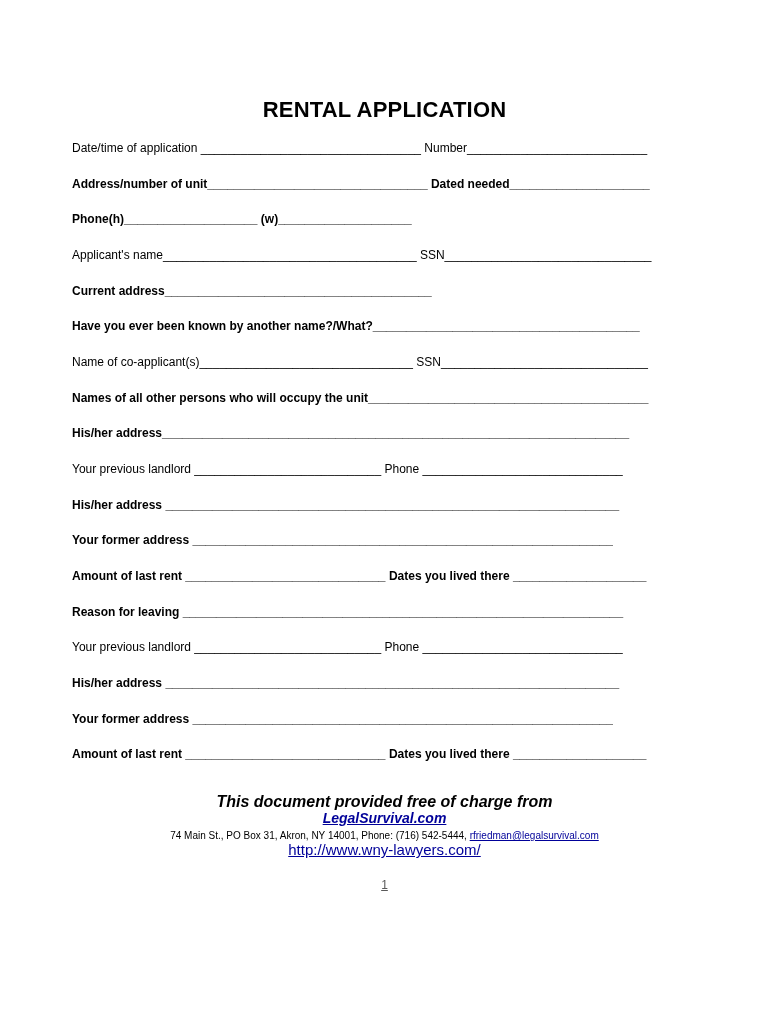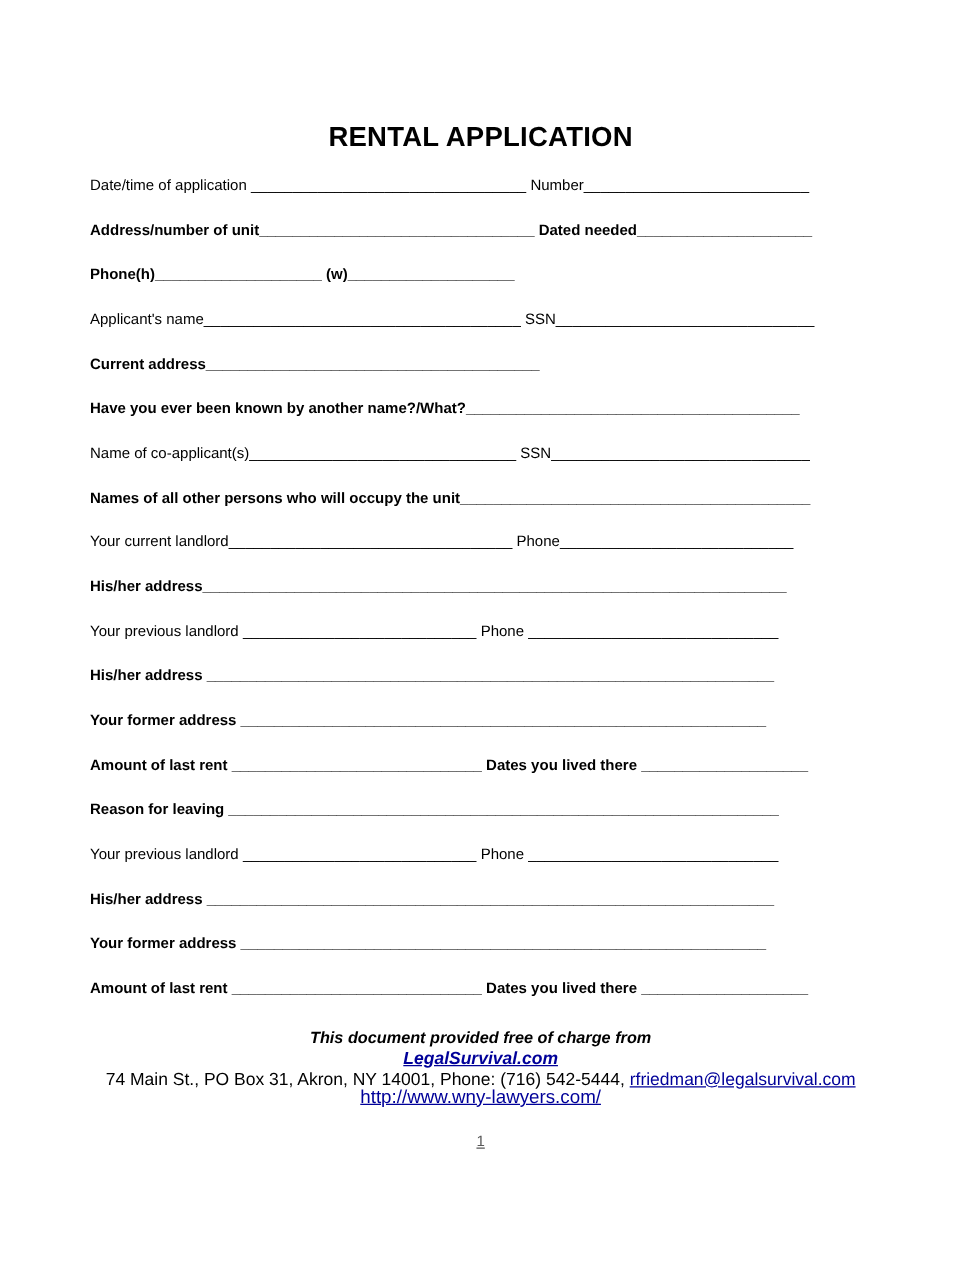--- a/index.html
+++ b/index.html
@@ -29,34 +29,34 @@
   .row {
     height: 35.68px;
     line-height: 35.68px;
     white-space: nowrap;
     overflow: visible;
     font-weight: bold;
   }
   .row.bold { font-weight: normal; }
   .footer { text-align: center; }
   .footer-line1 {
-    margin-top: 13px;
-    font-size: 13px;
+    margin-top: 21px;
+    font-size: 16px;
     line-height: 15px;
     font-weight: bold;
     font-style: italic;
   }
   .footer-line2 { font-size: 14px; line-height: 19px; }
   .footer-line2 a {
     color: #000099;
     font-weight: bold;
     font-style: italic;
     text-decoration: underline;
   }
-  .footer-line3 { font-size: 14px; line-height: 15px; }
+  .footer-line3 { font-size: 10px; line-height: 15px; }
   .footer-line4 { font-size: 15px; line-height: 14px; }
   .footer a { color: #000099; text-decoration: underline; cursor: pointer; }
   .page-number {
     margin-top: 21px;
     text-align: center;
     font-size: 12px;
   }
   .page-number span {
     color: #595959;
     text-decoration: underline;
@@ -71,21 +71,20 @@
 
   <div class="form-rows">
       <div class="row bold">Date/time of application _________________________________ Number___________________________</div>
       <div class="row">Address/number of unit_________________________________ Dated needed_____________________</div>
       <div class="row">Phone(h)____________________ (w)____________________</div>
       <div class="row bold">Applicant's name______________________________________ SSN_______________________________</div>
       <div class="row">Current address________________________________________</div>
       <div class="row">Have you ever been known by another name?/What?________________________________________</div>
       <div class="row bold">Name of co-applicant(s)________________________________ SSN_______________________________</div>
       <div class="row">Names of all other persons who will occupy the unit__________________________________________</div>
-      <div class="row bold">Your current landlord__________________________________ Phone____________________________</div>
       <div class="row">His/her address______________________________________________________________________</div>
       <div class="row bold">Your previous landlord ____________________________ Phone ______________________________</div>
       <div class="row">His/her address ____________________________________________________________________</div>
       <div class="row">Your former address _______________________________________________________________</div>
       <div class="row">Amount of last rent ______________________________ Dates you lived there ____________________</div>
       <div class="row">Reason for leaving __________________________________________________________________</div>
       <div class="row bold">Your previous landlord ____________________________ Phone ______________________________</div>
       <div class="row">His/her address ____________________________________________________________________</div>
       <div class="row">Your former address _______________________________________________________________</div>
       <div class="row">Amount of last rent ______________________________ Dates you lived there ____________________</div>

